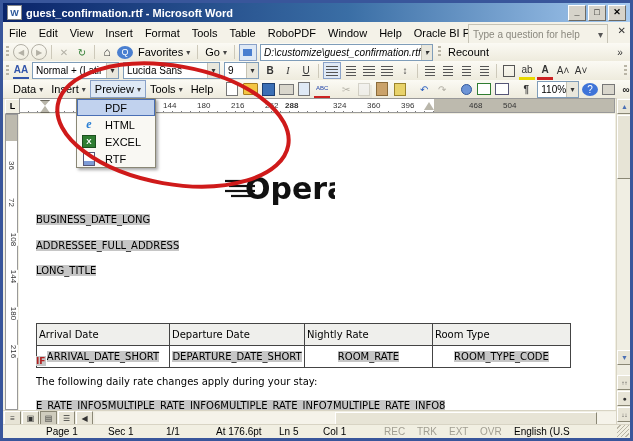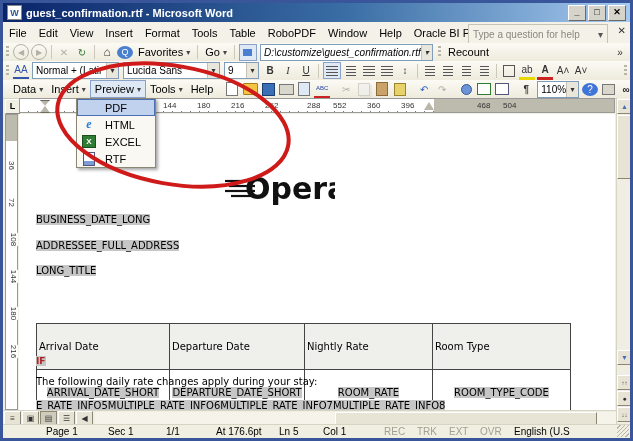--- a/index.html
+++ b/index.html
@@ -52,21 +52,21 @@
   .rtri{position:absolute;left:404px;top:3px;width:0;height:0;border-left:5px solid transparent;border-right:5px solid transparent;border-bottom:8px solid #b9b6aa;}
   #vruler{left:2px;top:111px;width:13px;height:296px;background:#fff;border:1px solid #999;box-sizing:border-box;
     background-image:radial-gradient(#777 .7px,transparent .9px);background-size:13px 9px;background-position:6px 4px;}
   #vruler-gray{position:absolute;left:0;top:0;width:11px;height:26px;background:#bdbaae;}
   .vnum{position:absolute;left:1px;font-size:8px;color:#333;background:#fff;transform:rotate(90deg);}
   
   #docarea{left:16px;top:111px;width:596px;height:296px;background:#fff;overflow:hidden;font-family:"DejaVu Sans",sans-serif;font-size:10px;color:#000;}
   .hl{background:#c6c6c6;}
   #opera-logo{position:absolute;left:206px;top:55px;}
   #doc-table{position:absolute;left:17px;top:209px;border-collapse:collapse;font-size:10px;}
-  #doc-table td{border:1px solid #444;padding:16px 2px;height:13px;}
+  #doc-table td{border:1px solid #444;padding:4px 2px;height:13px;}
   #doc-table tr.hdr td{background:#efefec;text-align:left;}
   #doc-table tr.val td{text-align:center;}
   
   #preview-menu{left:73px;top:95px;width:78px;background:#f9f8f3;border:1px solid #8a8775;box-shadow:2px 2px 3px rgba(0,0,0,.35);z-index:40;font-size:11px;}
   .pm-item{height:17px;display:flex;align-items:center;position:relative;padding-left:28px;}
   .pm-item.sel{background:#c1d2ee;border:1px solid #4a6fb5;box-sizing:border-box;padding-left:27px;}
   .pm-ico{position:absolute;left:5px;width:14px;height:13px;display:flex;align-items:center;justify-content:center;font-size:10px;}
   .ie-e{color:#2a7fd4;font-weight:bold;font-style:italic;font-family:"Liberation Serif",serif;font-size:12px;}
   .xl{background:#2f7d32;color:#fff;font-size:8px;font-weight:bold;width:12px;height:11px;display:flex;align-items:center;justify-content:center;border:1px solid #1c4f1e;}
   .rtfdoc{width:10px;height:12px;background:#fff;border:1px solid #557;box-shadow:inset 0 -4px 0 #7d9bd6;}
@@ -148,21 +148,21 @@
       <span>D:\customize\guest_confirmation.rtf</span>
       <span class="carr">▾</span>
     </div>
     <div class="grip"></div>
     <span style="margin-left:4px;">Recount</span>
     <div style="margin-left:auto;margin-right:2px;" class="tbtn">»</div>
   </div>
 
   <div id="fmtbar" class="abs toolbar">
     <div class="grip"></div>
-    <div class="tbtn" style="color:#3355aa;font-weight:normal;border-bottom:2px solid #3355aa;">AA</div>
+    <div class="tbtn" style="color:#3355aa;font-weight:bold;border-bottom:2px solid #3355aa;">AA</div>
     <div class="combo" style="width:82px;">
       <span>Normal + (Latir</span>
       <span class="carr">▾</span>
     </div>
     <div class="combo" style="width:92px;">
       <span>Lucida Sans</span>
       <span class="carr">▾</span>
     </div>
     <div class="combo" style="width:30px;">
       <span>9</span>
@@ -288,25 +288,25 @@
   <div id="tabsel" class="abs">L</div>
   <div id="hruler" class="abs">
     <div id="hruler-gray"></div>
     <div class="indent-marker"></div>
     <div class="rtri"></div>
     <span class="rnum" style="left:108px;">108</span>
     <span class="rnum" style="left:142px;">144</span>
     <span class="rnum" style="left:176px;">180</span>
     <span class="rnum" style="left:210px;">216</span>
     <span class="rnum" style="left:244px;">252</span>
-    <span class="rnum" style="left:286px;">288</span>
-    <span class="rnum" style="left:312px;">552</span>
+    <span class="rnum" style="left:264px;font-weight:bold;">288</span>
+    <span class="rnum" style="left:312px;">324</span>
     <span class="rnum" style="left:346px;">360</span>
     <span class="rnum" style="left:380px;">396</span>
-    <span class="rnum ingray" style="left:448px;margin-left:8px;">468</span>
+    <span class="rnum ingray" style="left:448px;">468</span>
     <span class="rnum ingray" style="left:482px;">504</span>
   </div>
   <div id="vruler" class="abs">
     <div id="vruler-gray"></div>
     <span class="vnum" style="top:46px;">36</span>
     <span class="vnum" style="top:83px;">72</span>
     <span class="vnum" style="top:120px;">108</span>
     <span class="vnum" style="top:157px;">144</span>
     <span class="vnum" style="top:194px;">180</span>
     <span class="vnum" style="top:232px;">216</span>

